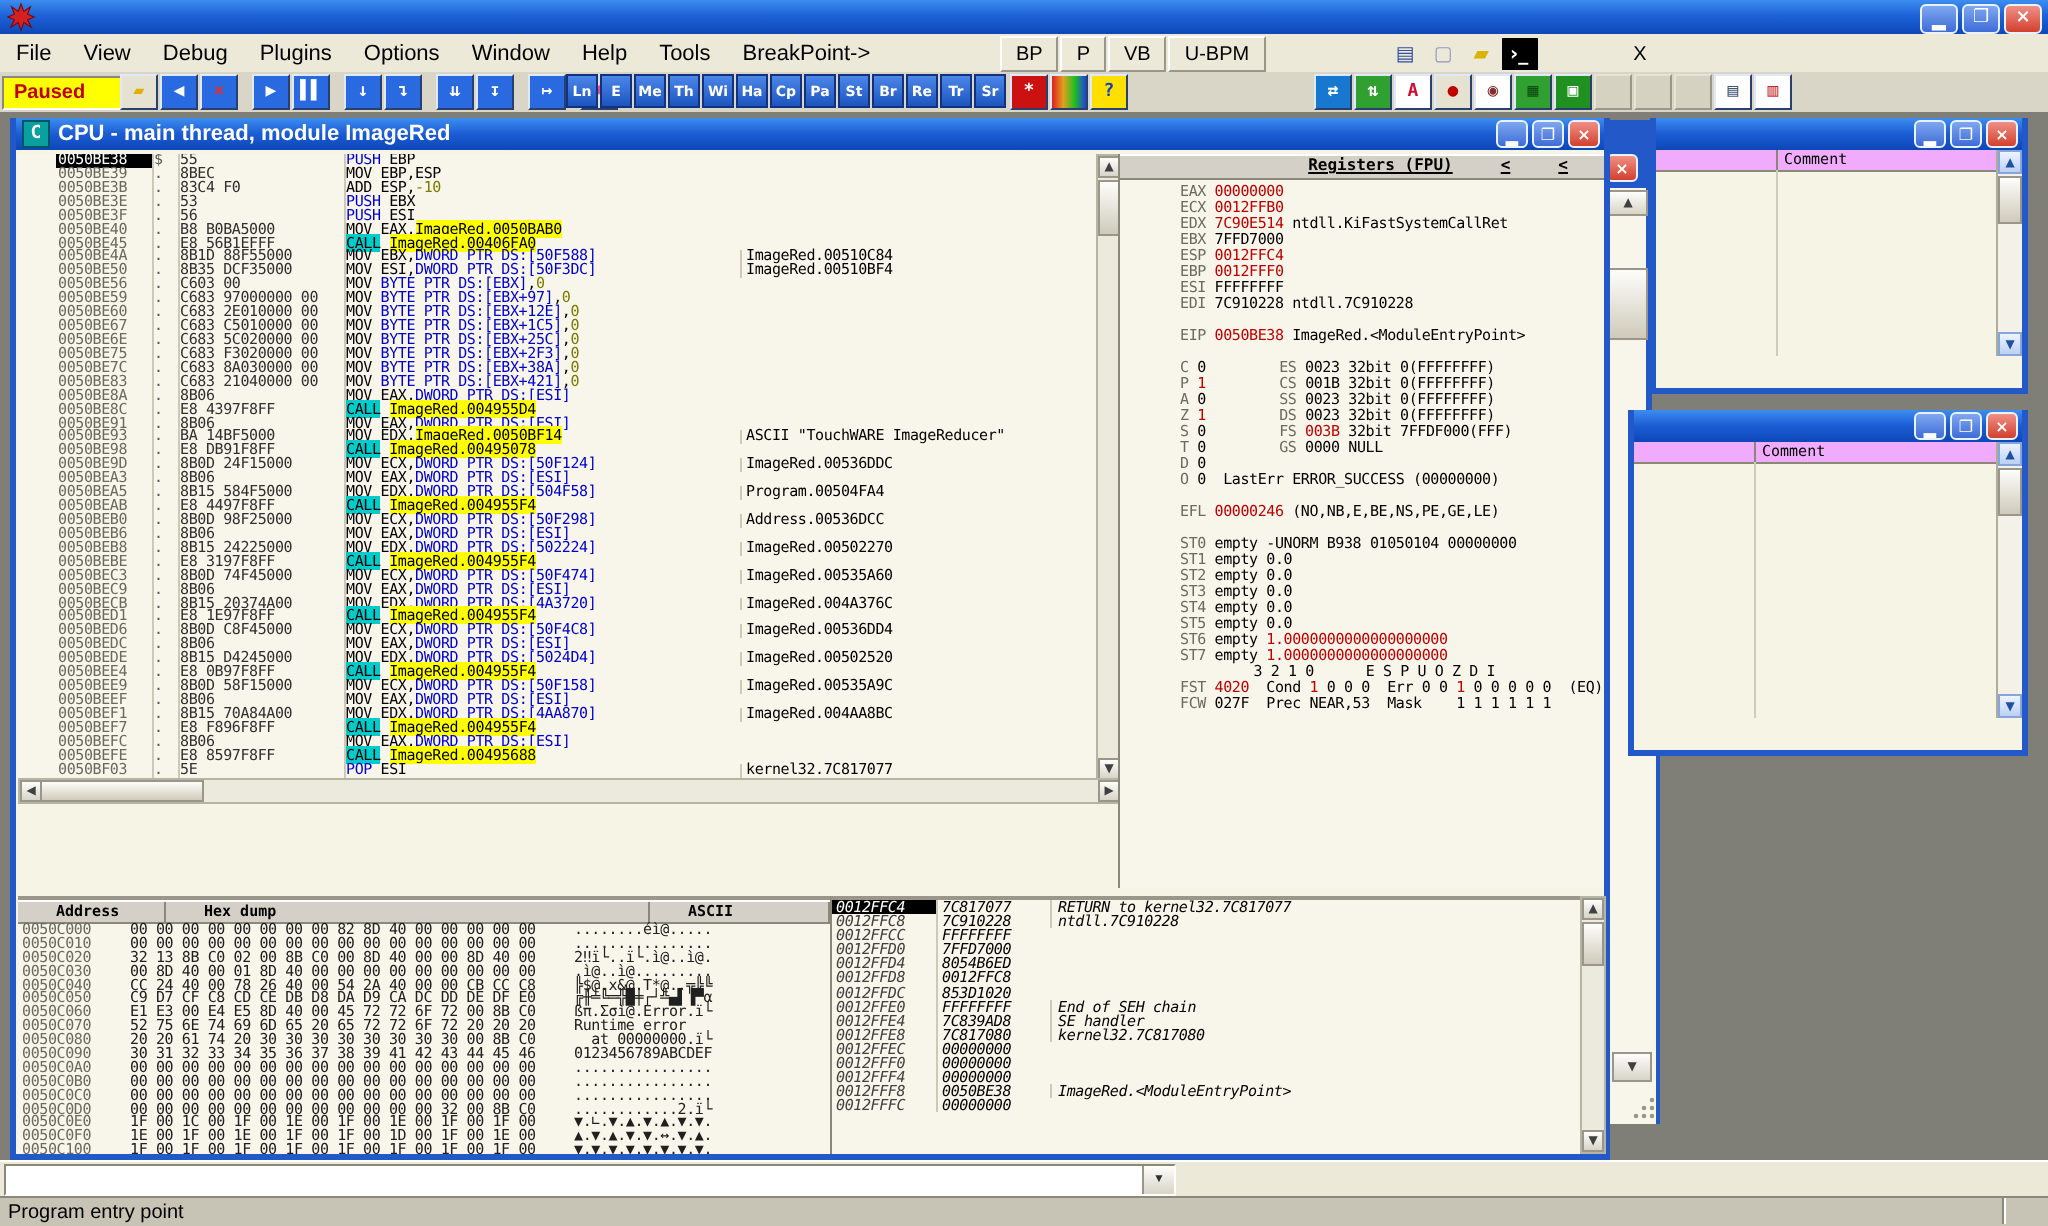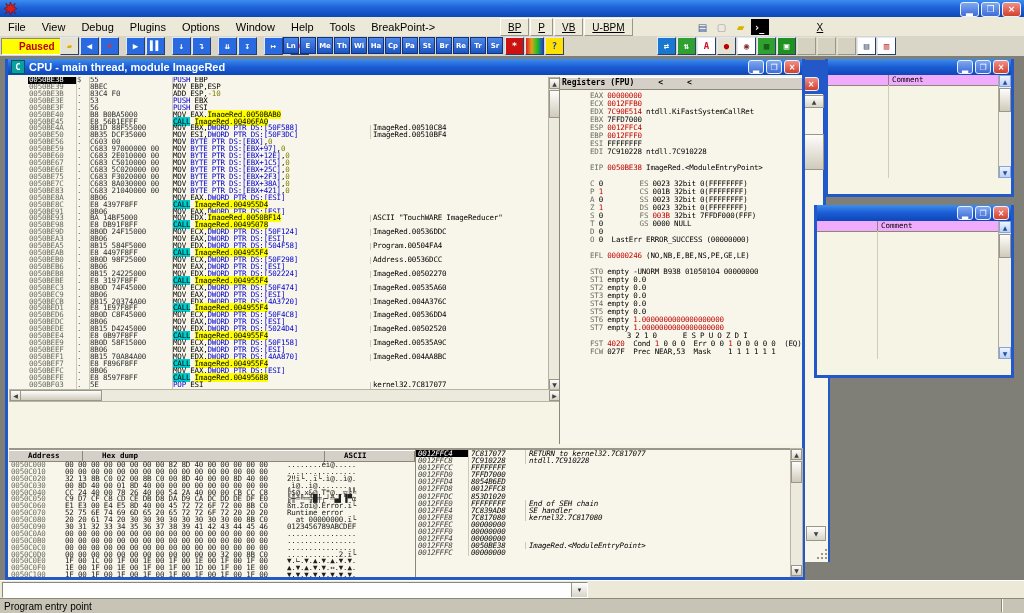--- a/index.html
+++ b/index.html
@@ -13,27 +13,27 @@
   .winbtns{top:2px;height:13px;display:flex;gap:2px;}
   .wbtn{width:17px;height:13px;border-radius:3px;border:1px solid #eaf2ff;
     background:linear-gradient(#7fa8ef,#3d6cd8);color:#fff;font:bold 9px "DejaVu Sans",sans-serif;
     display:flex;align-items:center;justify-content:center;line-height:9px;}
   .wbtn.close{background:linear-gradient(#f09086,#d2402e);}
   .wbtn.sm{width:14px;height:12px;font-size:8px;}
   #menubar{left:0;top:17px;width:1024px;height:19px;background:#ece9d8;border-bottom:1px solid #c6c3b6;}
   .menu-item{display:inline-block;padding:3px 8px 0 8px;font-size:11px;color:#000;height:16px;}
   #plugin-strip{left:500px;top:18px;height:18px;display:flex;align-items:center;}
   .pbtn{height:16px;padding:0 7px;font-size:10px;color:#000;background:#ece9d8;
-    border:1px solid;border-color:#fff #9a968a #9a968a #fff;display:flex;align-items:center;margin-right:1px;text-decoration:underline;}
+    border:1px solid;border-color:#fff #9a968a #9a968a #fff;display:flex;align-items:center;margin-right:1px;}
   .picon{width:18px;height:16px;display:flex;align-items:center;justify-content:center;
     font:bold 10px "DejaVu Sans",sans-serif;margin-right:1px;}
   #toolbar{left:0;top:36px;width:1024px;height:20px;background:#d9d6c8;border-bottom:1px solid #a8a494;}
   #paused-box{left:1px;top:38px;width:54px;height:15px;background:#ffff00;border:1px solid;
     border-color:#8a8878 #fff #fff #8a8878;color:#c00000;font:bold 10px "Liberation Sans",sans-serif;
-    padding-left:17px;line-height:15px;}
+    padding-left:5px;line-height:15px;}
   #tb-icons{left:60px;top:37px;height:18px;display:flex;align-items:center;}
   #tb-icons2{left:505px;top:37px;height:18px;display:flex;align-items:center;}
   .tbtn{width:17px;height:16px;display:flex;align-items:center;justify-content:center;
     font:bold 9px "DejaVu Sans Mono",monospace;border:1px solid;border-color:#dfe8ff #27406e #27406e #dfe8ff;
     margin-right:1px;}
   .tsep{width:6px;height:16px;}
   .lbtn{width:14px;height:15px;display:flex;align-items:center;justify-content:center;
     background:linear-gradient(#4c86e8,#1d55c0);color:#fff;font:bold 7px "DejaVu Sans",sans-serif;
     border:1px solid #12317e;margin-right:1px;}
   #letter-btns{left:283px;top:37px;display:flex;}
@@ -62,21 +62,21 @@
   
   .sb{background:#ece9dd;border:1px solid #b8b4a4;}
   .sbarrow{background:linear-gradient(#fdfdfb,#d8d4c8);border:1px solid #9a968a;color:#404040;
     font:6px "DejaVu Sans",sans-serif;display:flex;align-items:center;justify-content:center;}
   .sbthumb{background:linear-gradient(#fdfdfb,#cfcaba);border:1px solid #9a968a;}
   #dis-vscroll{left:540px;top:18px;width:11px;height:312px;}
   #dis-hscroll{left:1px;top:330px;width:550px;height:11px;}
   #info-pane{left:1px;top:341px;width:550px;height:44px;background:#f8f6ea;border-top:1px solid #8a8878;
     font-size:7.5px;line-height:9px;padding-left:2px;color:#000;}
   #registers{left:551px;top:18px;width:242px;height:367px;background:#f8f6ea;border-left:1px solid #8a8878;}
-  #reg-hdr{height:11px;display:flex;justify-content:flex-start;padding:0 2px;}
+  #reg-hdr{height:11px;display:flex;justify-content:flex-end;padding:0 18px;text-decoration:underline;}
   .rline{height:8px;line-height:8px;font-size:7.5px;white-space:pre;letter-spacing:-0.2px;font-family:"DejaVu Sans Mono",monospace;}
   #dump{left:1px;top:389px;width:406px;height:127px;background:#f8f6ea;border-top:2px solid #9a968a;overflow:hidden;}
   #dump-hdr{height:10px;display:flex;font:bold 7.5px "DejaVu Sans Mono",monospace;}
   #dump-hdr span{border-right:1px solid #8a8878;padding-left:19px;}
   .durow{height:6.9px;line-height:6.9px;font-size:7.5px;white-space:pre;letter-spacing:-0.2px;font-family:"DejaVu Sans Mono",monospace;}
   .d-addr{display:inline-block;width:54px;color:#6a6a60;padding-left:2px;}
   .d-hex{display:inline-block;width:222px;color:#202020;}
   .d-ascii{display:inline-block;color:#202020;}
   #stack{left:407px;top:389px;width:375px;height:127px;background:#f8f6ea;border-top:2px solid #9a968a;border-left:1px solid #8a8878;overflow:hidden;}
   .srow{height:7.1px;line-height:7.1px;font-size:7.5px;white-space:pre;letter-spacing:-0.2px;font-family:"DejaVu Sans Mono",monospace;font-style:italic;}

